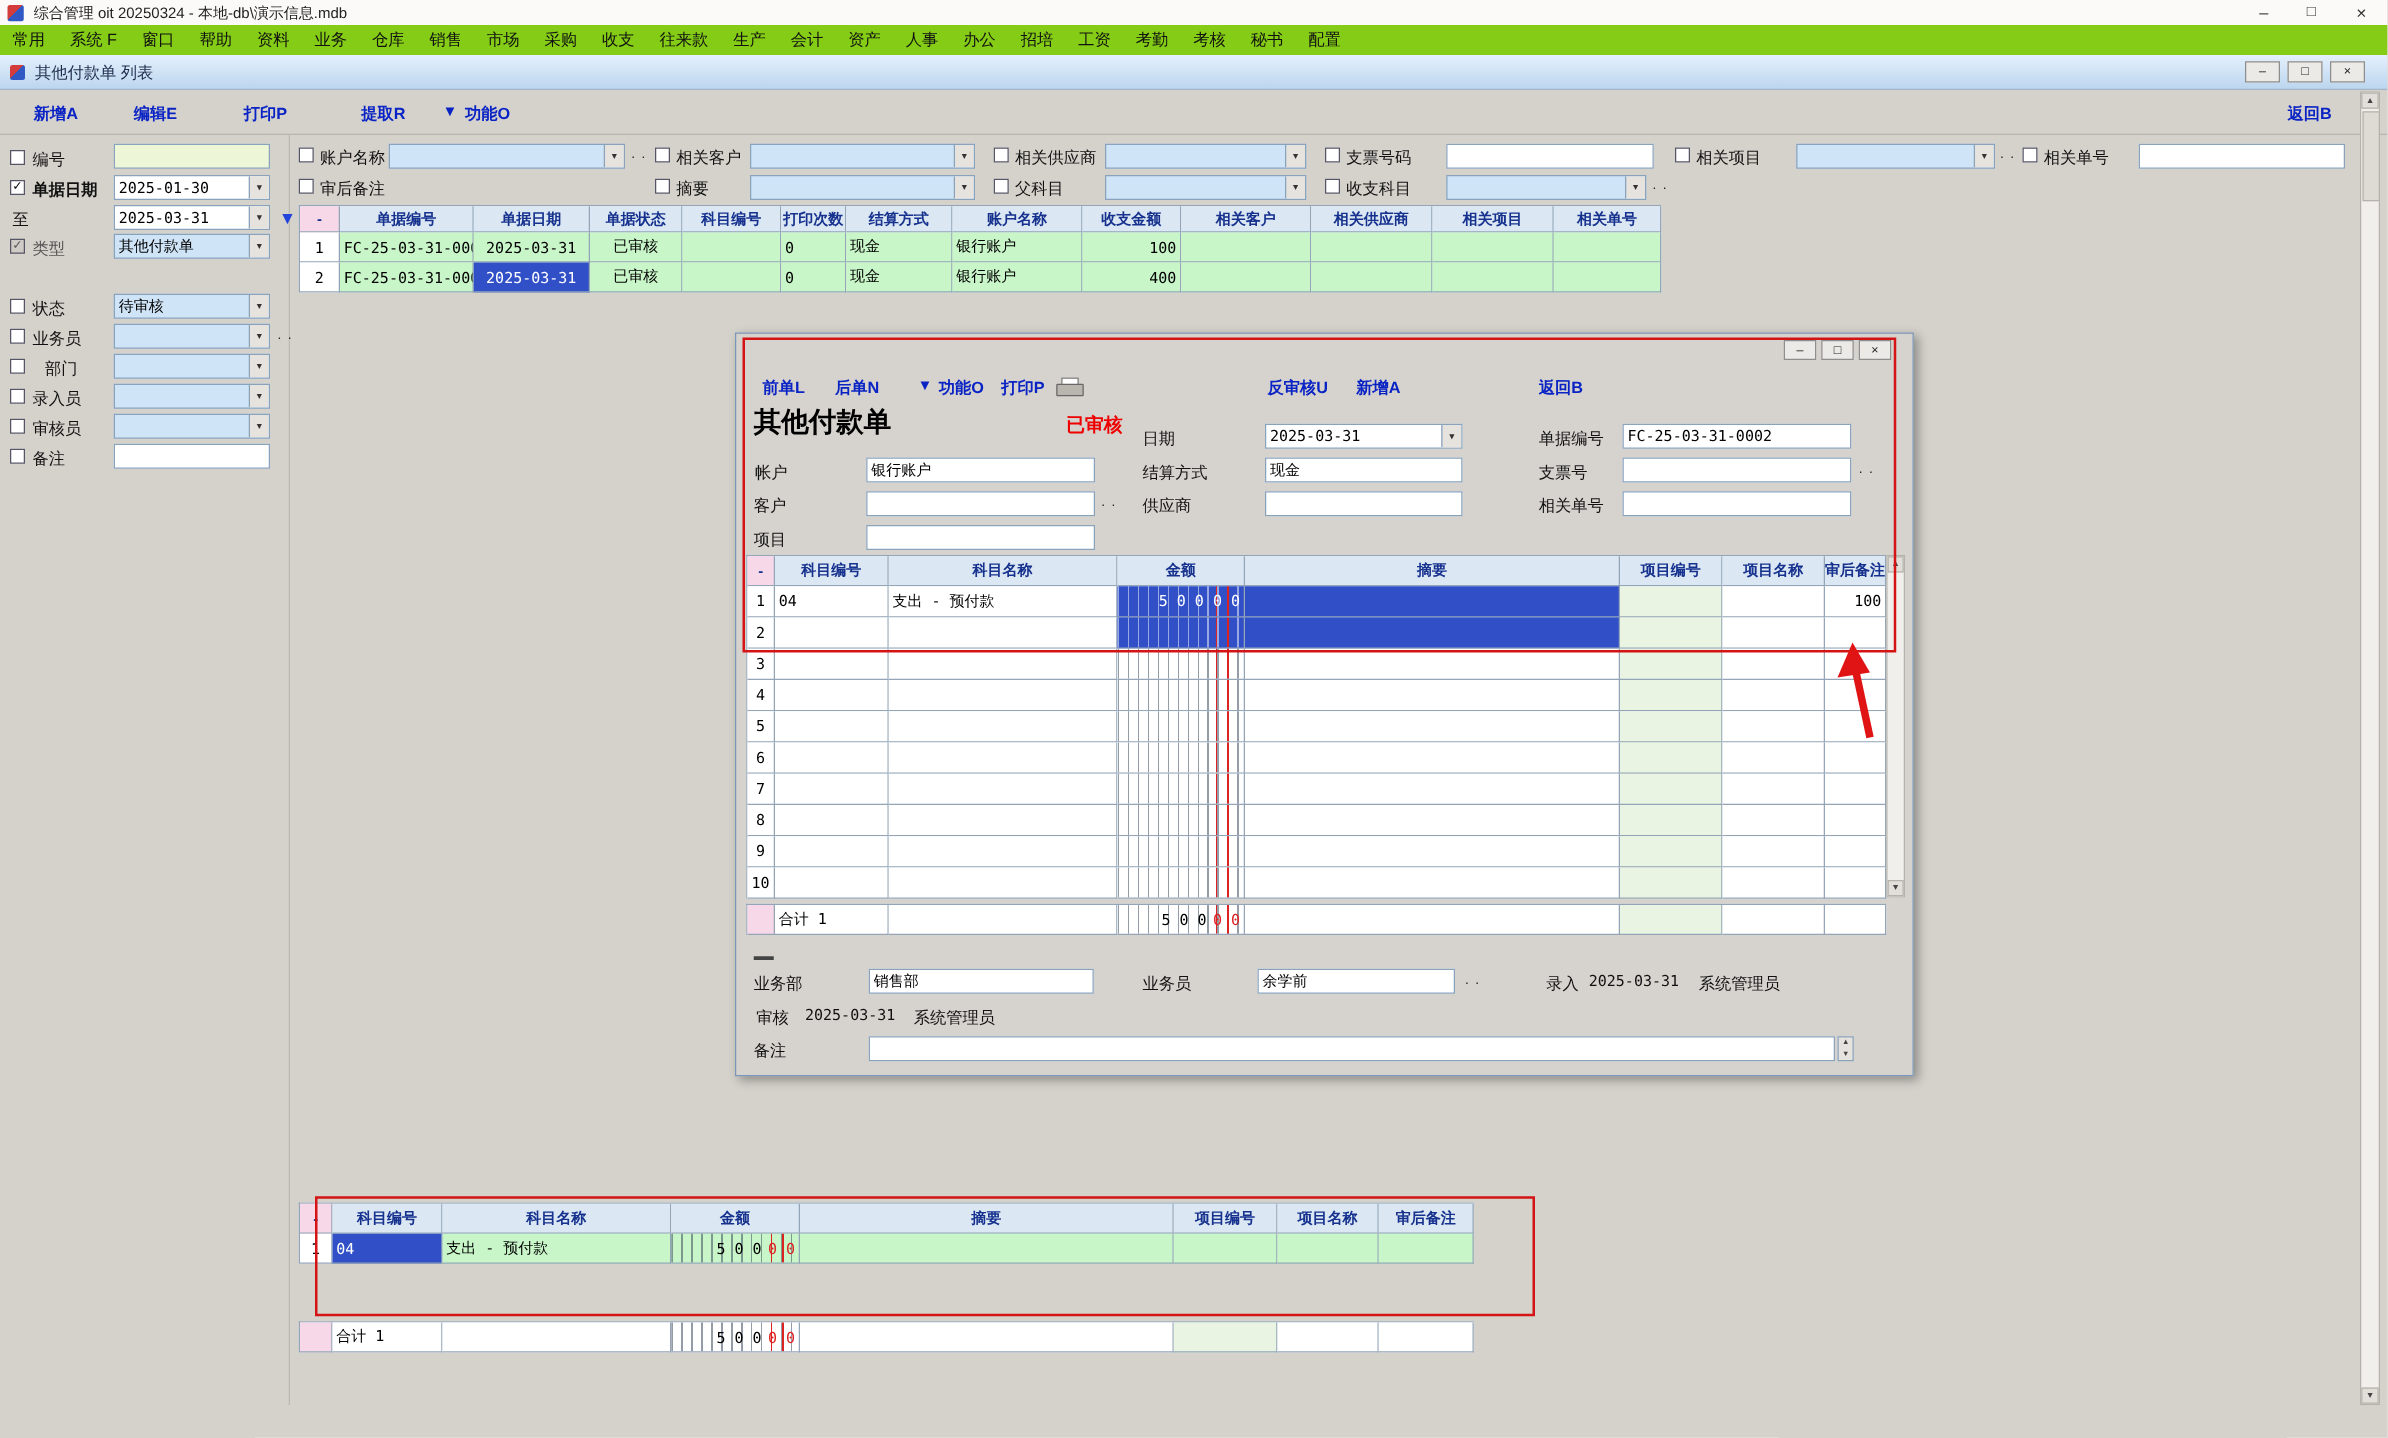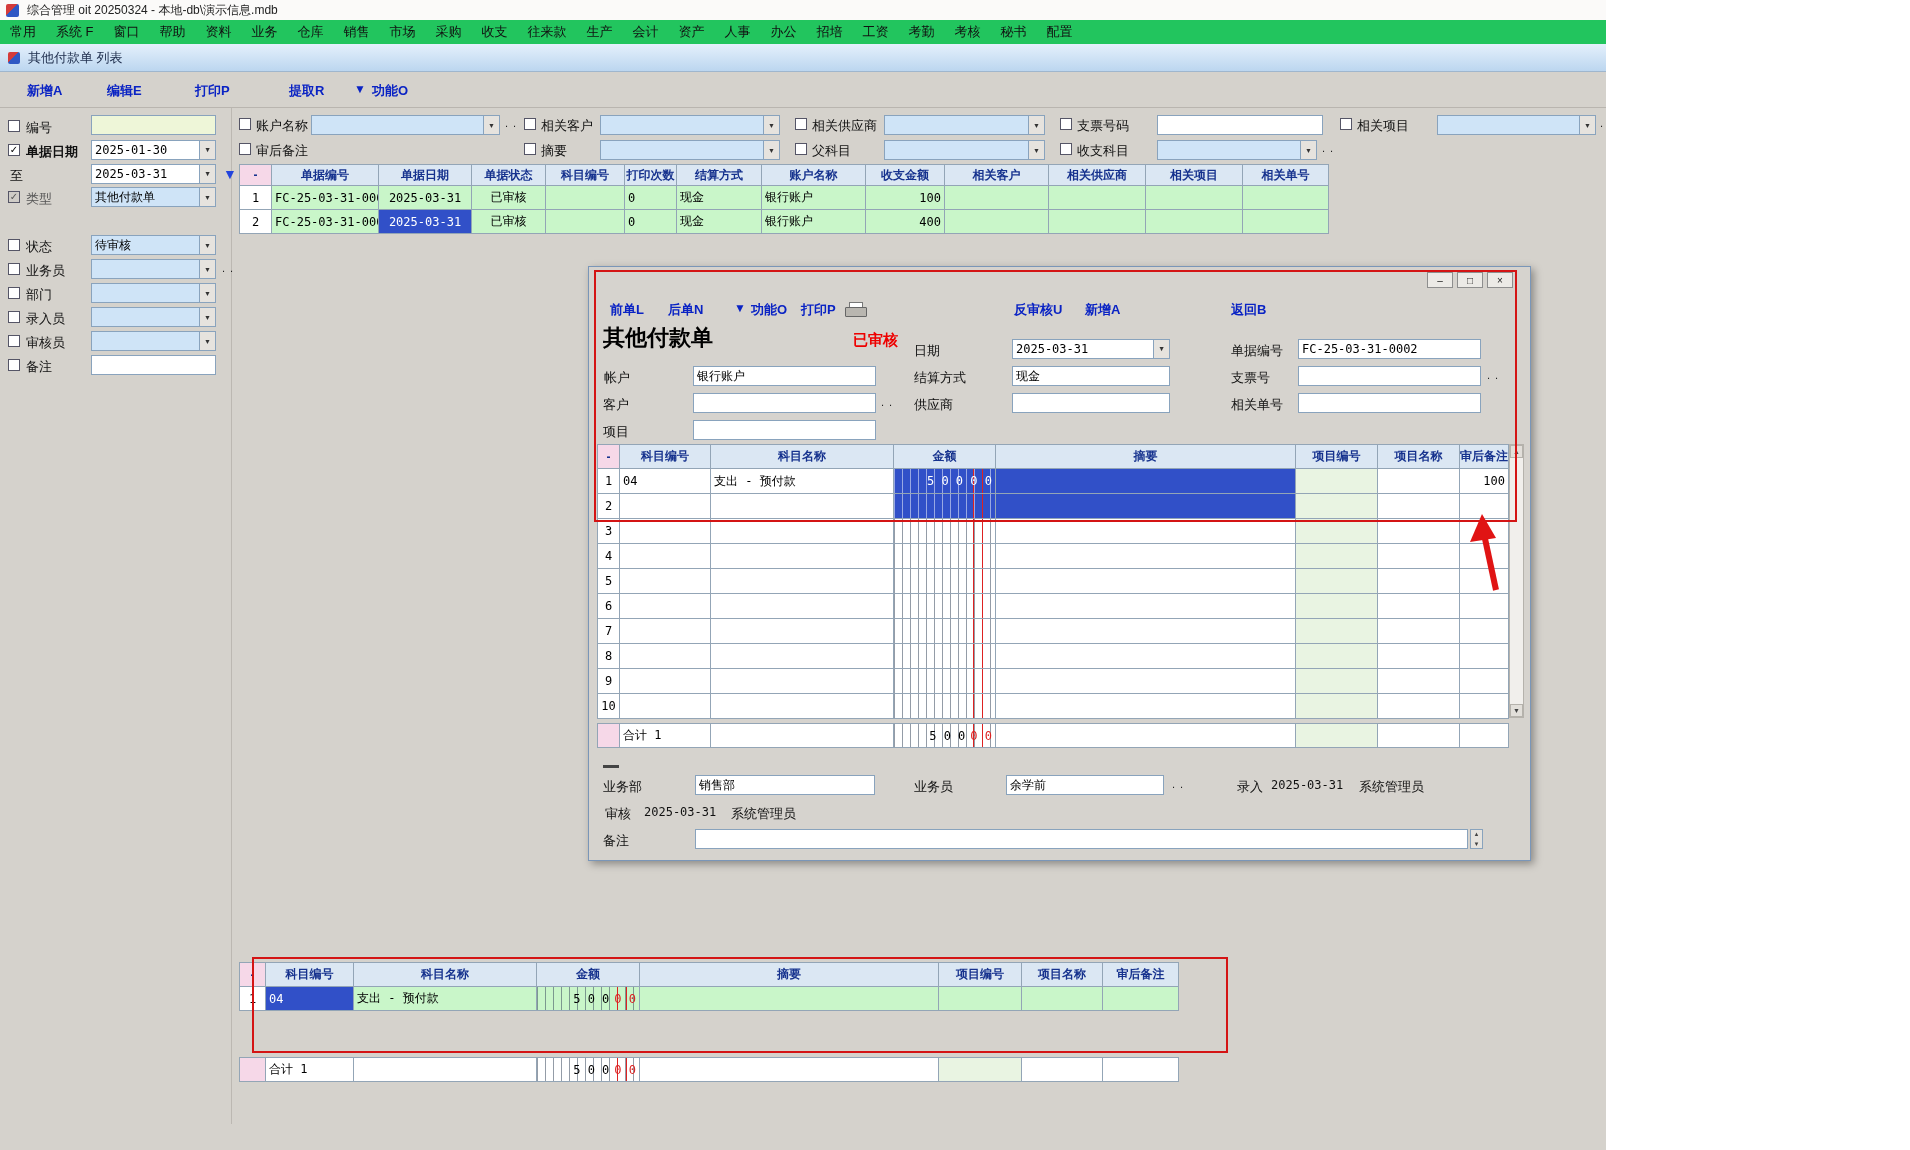--- a/index.html
+++ b/index.html
@@ -1,16 +1,16 @@
 <!DOCTYPE html>
 <html><head>
 <meta charset="utf-8">
 <style>
   html,body{margin:0;padding:0}
-  #screen{position:relative;width:1606px;height:1150px;background:#d5d2cc;font-family:"Liberation Sans","DejaVu Sans",sans-serif;overflow:hidden;font-size:13px}
+  #screen{position:relative;width:1910px;height:1150px;background:#d5d2cc;font-family:"Liberation Sans","DejaVu Sans",sans-serif;overflow:hidden;font-size:13px}
   .abs{position:absolute}
   .mono{font-family:"DejaVu Sans Mono",monospace}
   .lbl{font-size:13px;color:#111;white-space:nowrap}
   .tlk{color:#0a23c4;font-weight:bold;font-size:13px;white-space:nowrap;cursor:pointer}
   .cb{width:12px;height:12px;background:#fff;border:1px solid #556;display:flex;align-items:center;justify-content:center;font-size:10px;line-height:10px;color:#000;box-sizing:border-box}
   .cb.dis{background:#cfccc7;color:#555}
   .inp{background:#fff;border:1px solid #89a3bd;height:20px;box-sizing:border-box;display:flex;align-items:center;padding:0 3px;font-family:"DejaVu Sans Mono",monospace;font-size:12px;overflow:hidden;white-space:nowrap}
   .dd{background:#cfe4f7;border:1px solid #89a3bd;height:20px;box-sizing:border-box;display:flex;align-items:center;overflow:hidden}
   .dd .txt{flex:1;font-size:12px;padding:0 3px;font-family:"DejaVu Sans Mono",monospace;white-space:nowrap;overflow:hidden}
   .dd .btn,.dbtn{width:16px;height:100%;background:#e6e3de;border-left:1px solid #89a3bd;display:flex;align-items:center;justify-content:center;font-size:7px;color:#333;box-sizing:border-box}
@@ -46,21 +46,21 @@
   <div class="abs" style="left:0;top:0;width:1910px;height:20px;background:#fbfaf9;border-bottom:1px solid #d3d0cb;display:flex;align-items:center">
     <div style="width:13px;height:13px;margin:0 8px 0 6px;background:linear-gradient(135deg,#d43b3b 0 45%,#2f58c4 45% 100%);border-radius:2px"></div>
     <div class="lbl" style="font-size:12px;color:#222">综合管理 oit 20250324 - 本地-db\演示信息.mdb</div>
     <div style="margin-left:auto;display:flex">
       <div style="width:38px;text-align:center;font-size:13px;color:#333">–</div>
       <div style="width:38px;text-align:center;font-size:12px;color:#333">□</div>
       <div style="width:42px;text-align:center;font-size:14px;color:#333">×</div>
     </div>
   </div>
 
-  <div class="abs" style="left:0;top:20px;width:1910px;height:24px;background:#22c55e;border-bottom:1px solid #c9c6c0;display:flex;align-items:center">
+  <div class="abs" style="left:0;top:20px;width:1910px;height:24px;background:#84cc16;border-bottom:1px solid #c9c6c0;display:flex;align-items:center">
     <span class="lbl" style="padding:0 10px">常用</span>
     <span class="lbl" style="padding:0 10px">系统 F</span>
     <span class="lbl" style="padding:0 10px">窗口</span>
     <span class="lbl" style="padding:0 10px">帮助</span>
     <span class="lbl" style="padding:0 10px">资料</span>
     <span class="lbl" style="padding:0 10px">业务</span>
     <span class="lbl" style="padding:0 10px">仓库</span>
     <span class="lbl" style="padding:0 10px">销售</span>
     <span class="lbl" style="padding:0 10px">市场</span>
     <span class="lbl" style="padding:0 10px">采购</span>
@@ -133,21 +133,21 @@
 
   <div class="abs cb" style="left:8px;top:263px"></div>
   <span class="abs lbl" style="left:26px;top:262px">业务员</span>
   <div class="abs dd" style="left:91px;top:259px;width:125px">
       <span class="txt"></span>
       <span class="btn">▼</span>
     </div>
   <span class="abs dots" style="left:222px;top:262px">. .</span>
 
   <div class="abs cb" style="left:8px;top:287px"></div>
-  <span class="abs lbl" style="left:26px;top:286px">部门</span>
+  <span class="abs lbl" style="left:36px;top:286px">部门</span>
   <div class="abs dd" style="left:91px;top:283px;width:125px">
       <span class="txt"></span>
       <span class="btn">▼</span>
     </div>
 
   <div class="abs cb" style="left:8px;top:311px"></div>
   <span class="abs lbl" style="left:26px;top:310px">录入员</span>
   <div class="abs dd" style="left:91px;top:307px;width:125px">
       <span class="txt"></span>
       <span class="btn">▼</span>

